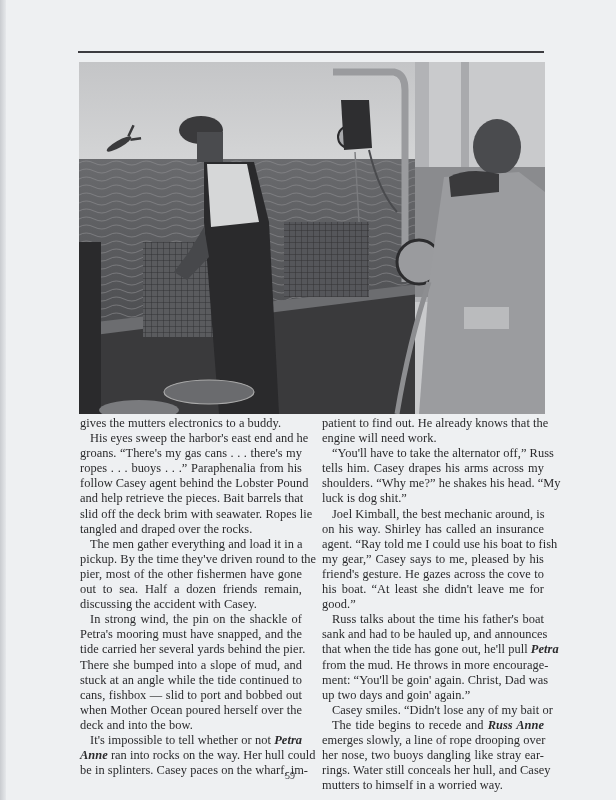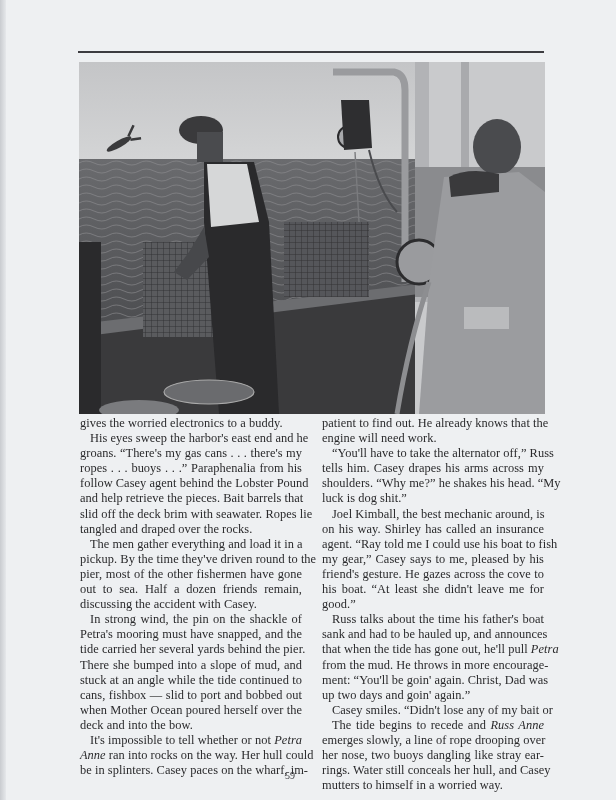--- a/index.html
+++ b/index.html
@@ -29,21 +29,21 @@
     letter-spacing: 0.05px;
   }
   .col.left { left: 80px; }
   .col.right { left: 322px; width: 222px; }
   .line {
     display: block; white-space: nowrap; height: 15.1px;
     text-align: justify; text-align-last: justify;
   }
   .line.last { text-align-last: left; }
   .line.indent { padding-left: 10px; }
-  .line i { font-style: italic; }
+  .line i { font-style: italic; font-weight: bold; }
   .folio {
     position: absolute; top: 770px; left: 0; width: 580px;
     text-align: center; font-size: 10px; color: #3a3a3e;
   }
 </style>
 </head>
 <body>
 
 <div class="page-edge"></div>
 
@@ -110,21 +110,21 @@
 
     <ellipse cx="418" cy="85" rx="24" ry="28" fill="#4a4b4e"></ellipse>
     <path d="M365 115 L440 110 L466 130 L466 352 L340 352 L350 220 Z" fill="#9b9c9f"></path>
     <path d="M370 115 Q390 105 420 112 L420 130 L372 135 Z" fill="#3a3a3c"></path>
     <path d="M350 220 Q330 280 318 352" stroke="#8d8e91" stroke-width="5" fill="none"></path>
     <rect x="385" y="245" width="45" height="22" fill="#c8c9cb" opacity="0.7"></rect>
   </svg>
 </div>
 
 <div class="col left" id="col-left">
-    <span class="line last">gives the worried electronics to a buddy.</span>
+    <span class="line last">gives the mutters electronics to a buddy.</span>
     <span class="line indent">His eyes sweep the harbor's east end and he</span>
     <span class="line">groans. “There's my gas cans . . . there's my</span>
     <span class="line">ropes . . . buoys . . .” Paraphenalia from his</span>
     <span class="line">follow Casey agent behind the Lobster Pound</span>
     <span class="line">and help retrieve the pieces. Bait barrels that</span>
     <span class="line">slid off the deck brim with seawater. Ropes lie</span>
     <span class="line last">tangled and draped over the rocks.</span>
     <span class="line indent">The men gather everything and load it in a</span>
     <span class="line">pickup. By the time they've driven round to the</span>
     <span class="line">pier, most of the other fishermen have gone</span>

